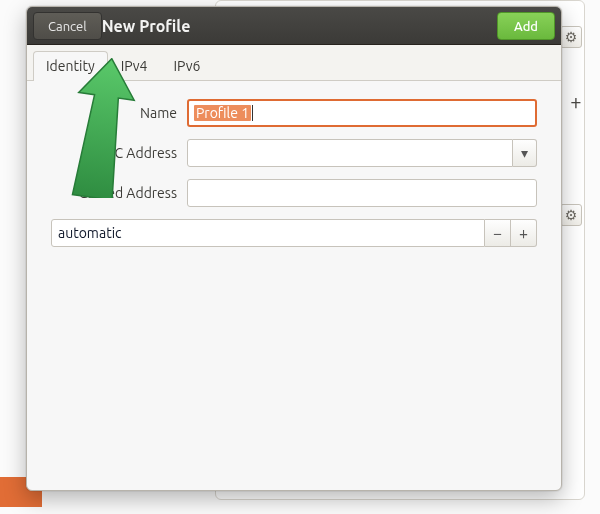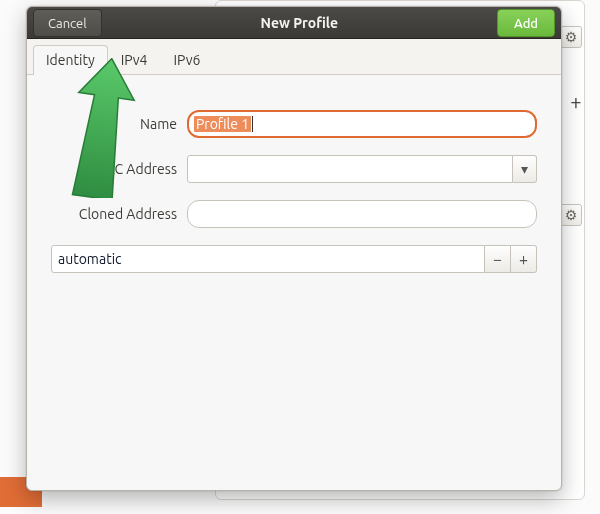--- a/index.html
+++ b/index.html
@@ -71,21 +71,21 @@
     position:absolute;
     left:26px; top:6px;
     width:536px; height:485px;
     background: var(--bg-window);
     border:1px solid #b7b3ab;
     border-radius:6px;
     box-shadow: 0 8px 22px var(--shadow), 0 0 0 1px rgba(0,0,0,.05);
     overflow:hidden;
   }
   .titlebar {
-    height:32px;
+    height:38px;
     background: linear-gradient(#4a4946, #3b3a37);
     display:flex; align-items:center;
     padding:0 6px;
     border-bottom:1px solid #27231e;
   }
   .hdr-btn {
     height:28px;
     padding:0 14px;
     border-radius:4px;
     font-size:13px;
@@ -93,24 +93,23 @@
     cursor:pointer;
     user-select:none;
   }
   .btn-cancel {
     background: linear-gradient(#5f5d57,#4f4d48);
     border:1px solid var(--btn-cancel-border);
     color: var(--header-text);
   }
   .title {
     flex:1;
-    text-align:center;
     color: #f3f3f2;
     font-weight:600;
-    font-size:14px;
+    font-size:16px;
   }
   .btn-add {
     background: linear-gradient(#88d158,#6ab93d);
     border:1px solid var(--btn-add-border);
     color:#fff;
     font-weight:500;
     padding:12px 16px;
   }
 
   
@@ -139,34 +138,33 @@
   }
 
   
   .form {
     padding:18px 24px 0 24px;
   }
   .row {
     display:flex;
     align-items:center;
     margin-bottom:12px;
-    margin-top:17px;
   }
   .lbl {
     width:136px;
     text-align:right;
     padding-right:10px;
     font-size:14px;
     color: var(--label-text);
   }
   .field {
     flex:1;
     height:28px;
     border:1px solid var(--field-border);
-    border-radius:12px;
+    border-radius:3px;
     background:#fff;
     display:flex;
     align-items:center;
     padding:0 6px;
     font-size:14px;
   }
   .field.focused {
     border:2px solid var(--focus-orange);
     padding:0 5px;
   }

